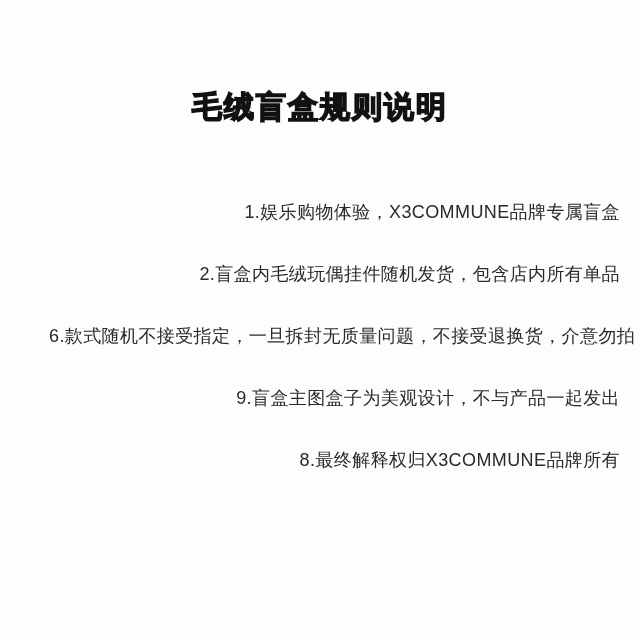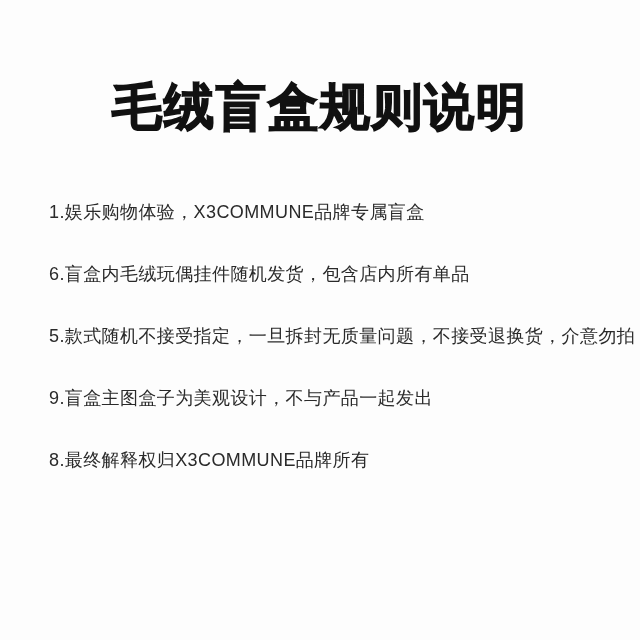--- a/index.html
+++ b/index.html
@@ -15,21 +15,21 @@
     overflow: hidden;
     font-family: "Liberation Sans", "DejaVu Sans", sans-serif;
   }
   .doc-title {
     position: absolute;
     top: 78px;
     left: 0;
     right: 0;
     margin: 0;
     text-align: center;
-    font-size: 50px;
+    font-size: 30px;
     line-height: 58px;
     font-weight: 900;
     letter-spacing: 2px;
     color: #111111;
     -webkit-text-stroke: 1.5px #111111;
   }
   .rules-list {
     position: absolute;
     top: 202px;
     left: 49px;
@@ -39,28 +39,29 @@
   }
   .rule-line {
     margin: 0 0 41px 0;
     padding: 0;
     font-size: 18px;
     line-height: 21px;
     font-weight: 400;
     letter-spacing: 0.4px;
     color: #2a2a2a;
     white-space: nowrap;
+    text-align: right;
   }
 </style>
 </head>
 <body>
 
 <div class="canvas">
   <h1 class="doc-title">毛绒盲盒规则说明</h1>
 
   <div class="rules-list">
     <p class="rule-line">1.娱乐购物体验，X3COMMUNE品牌专属盲盒</p>
-    <p class="rule-line">6.盲盒内毛绒玩偶挂件随机发货，包含店内所有单品</p>
-    <p class="rule-line">5.款式随机不接受指定，一旦拆封无质量问题，不接受退换货，介意勿拍</p>
+    <p class="rule-line">2.盲盒内毛绒玩偶挂件随机发货，包含店内所有单品</p>
+    <p class="rule-line">6.款式随机不接受指定，一旦拆封无质量问题，不接受退换货，介意勿拍</p>
     <p class="rule-line">9.盲盒主图盒子为美观设计，不与产品一起发出</p>
     <p class="rule-line">8.最终解释权归X3COMMUNE品牌所有</p>
   </div>
 </div>
 
 </body></html>

